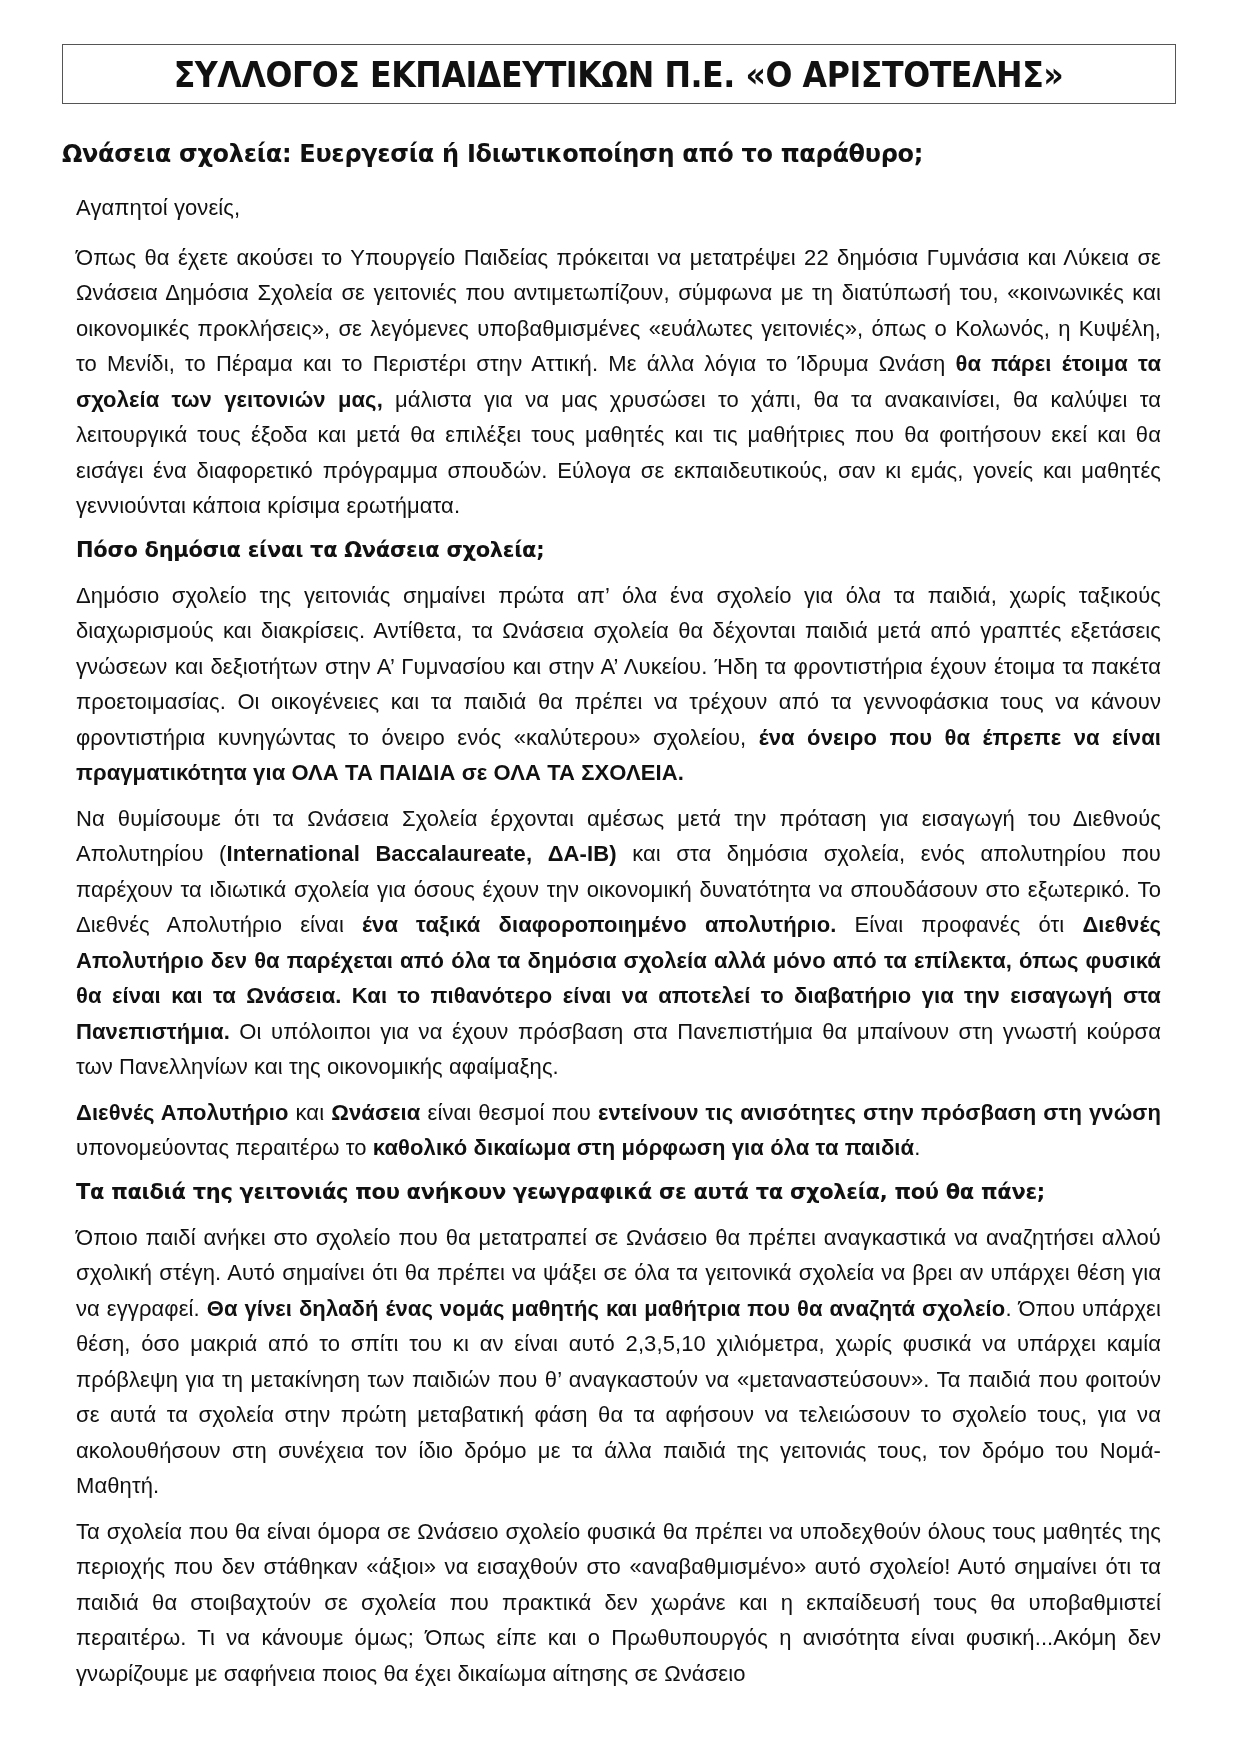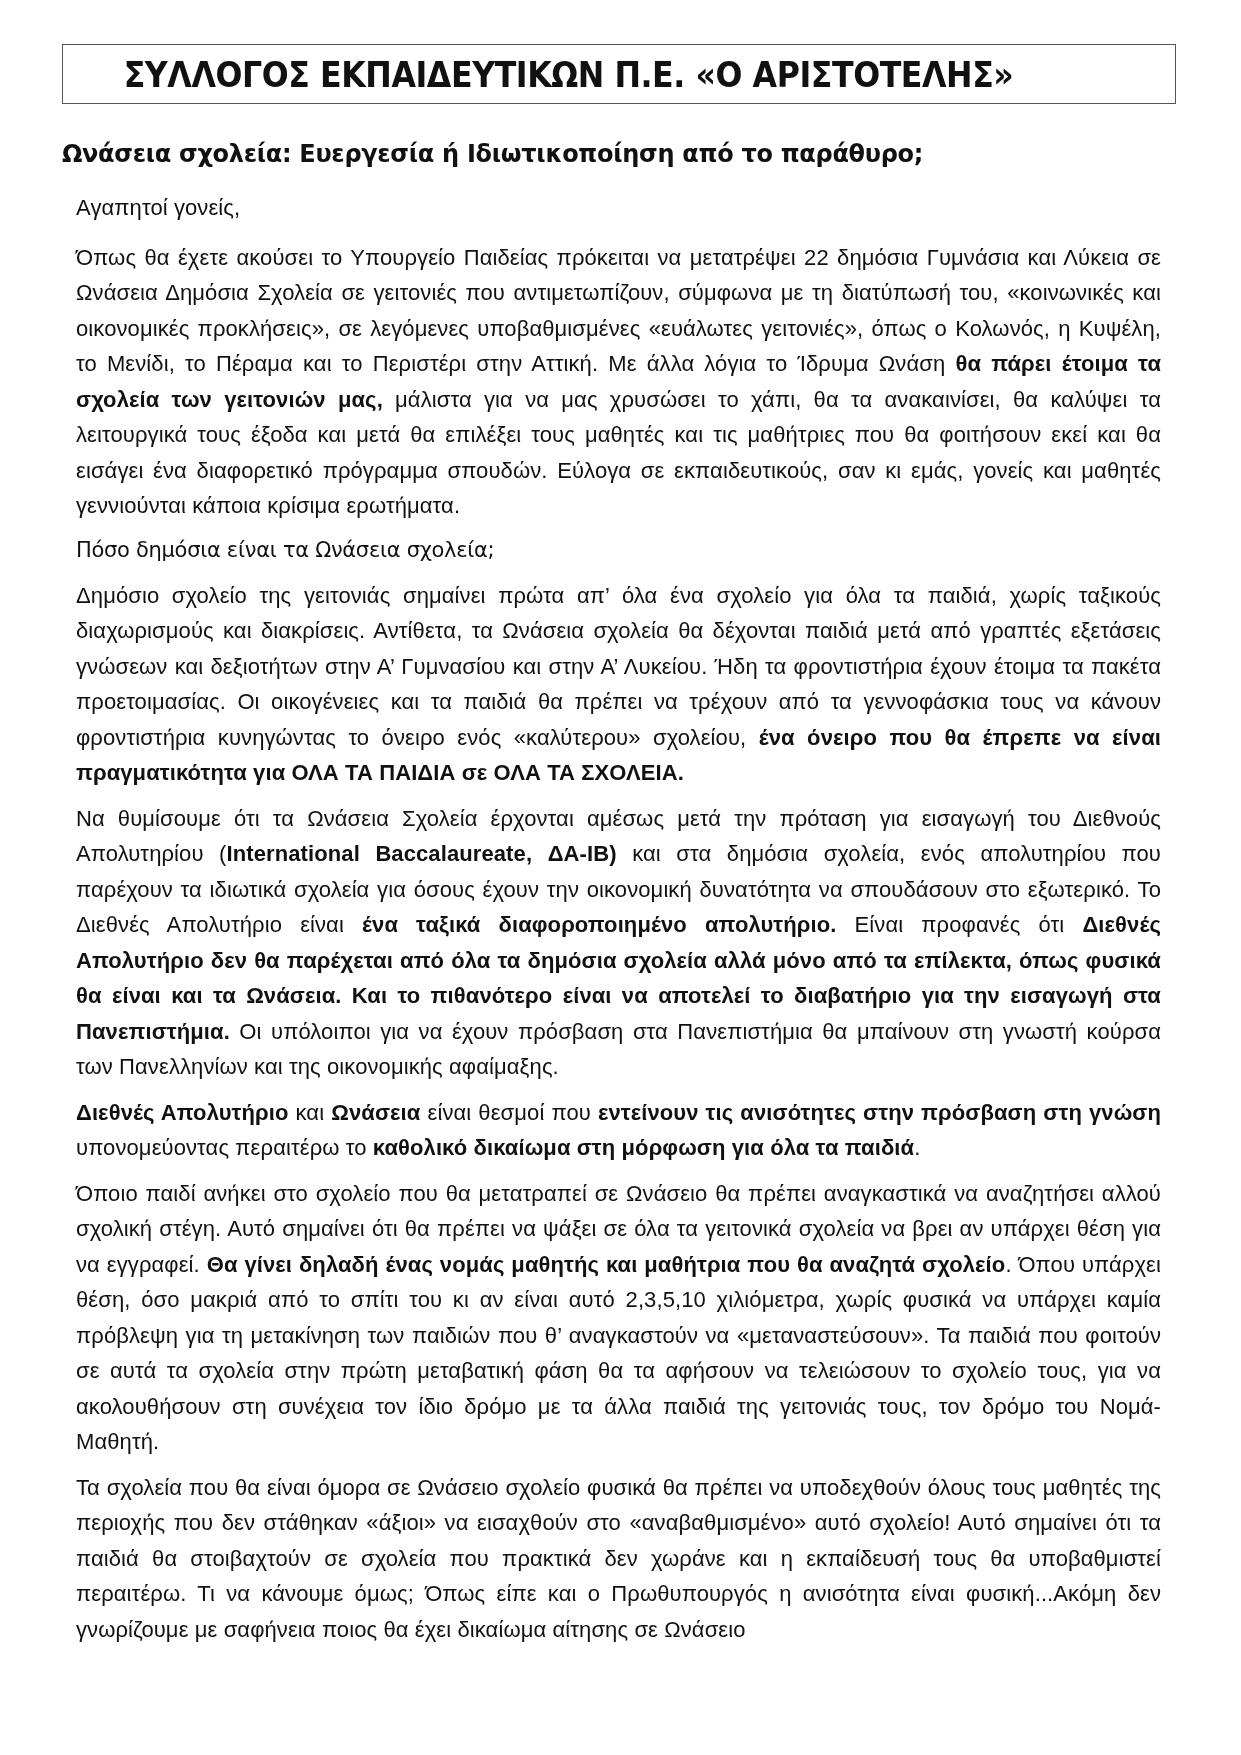--- a/index.html
+++ b/index.html
@@ -5,37 +5,37 @@
   html, body { margin: 0; padding: 0; background: #ffffff; }
   body {
     width: 1241px; height: 1755px; overflow: hidden; position: relative;
     font-family: "Liberation Sans", "DejaVu Sans", sans-serif;
     color: #111111;
   }
   .page { position: absolute; left: 0; top: 0; width: 1241px; height: 1755px; }
   .header-box {
     position: absolute; left: 62px; top: 44px; width: 1114px; height: 60px;
     border: 1.5px solid #555555; box-sizing: border-box;
-    display: flex; align-items: center; 
+    display: flex; align-items: center; justify-content: center;
   }
   .header-title {
     font-family: "DejaVu Sans", sans-serif; font-weight: bold;
     font-size: 36px; letter-spacing: -0.5px; transform: scaleX(0.88); white-space: nowrap;
   }
   .doc-title {
     position: absolute; left: 0; top: 140px; width: 985px; text-align: center;
     font-family: "DejaVu Sans", sans-serif; font-weight: bold; font-size: 24px; letter-spacing: -0.3px;
   }
   .content { position: absolute; left: 76px; top: 190px; width: 1085px; }
   p {
     margin: 0 0 10px 0; font-size: 22px; line-height: 35.5px; text-align: justify;
     letter-spacing: 0.1px;
   }
   h2 {
-    margin: 2px 0 12px 0; font-family: "DejaVu Sans", sans-serif; font-weight: normal;
+    margin: 2px 0 12px 0; font-family: "DejaVu Sans", sans-serif; font-weight: bold;
     font-size: 21px; line-height: 32px; letter-spacing: -0.3px;
   }
   b { font-weight: bold; }
   .salutation { margin-bottom: 14px; }
 </style>
 </head>
 <body>
 
 <div class="page">
 
@@ -52,20 +52,21 @@
     <p><span>Όπως θα έχετε ακούσει το Υπουργείο Παιδείας πρόκειται να μετατρέψει 22 δημόσια Γυμνάσια και Λύκεια σε Ωνάσεια Δημόσια Σχολεία σε γειτονιές που αντιμετωπίζουν, σύμφωνα με τη διατύπωσή του, «κοινωνικές και οικονομικές προκλήσεις», σε λεγόμενες υποβαθμισμένες «ευάλωτες γειτονιές», όπως ο Κολωνός, η Κυψέλη, το  Μενίδι, το Πέραμα και το Περιστέρι στην Αττική. Με άλλα λόγια το Ίδρυμα Ωνάση </span><b>θα πάρει έτοιμα τα σχολεία των γειτονιών μας,</b><span> μάλιστα για να μας χρυσώσει το χάπι, θα τα ανακαινίσει, θα καλύψει τα λειτουργικά τους έξοδα και μετά θα επιλέξει τους μαθητές και τις μαθήτριες που θα φοιτήσουν εκεί και θα εισάγει ένα διαφορετικό πρόγραμμα σπουδών. Εύλογα σε εκπαιδευτικούς, σαν κι εμάς, γονείς και μαθητές γεννιούνται κάποια κρίσιμα ερωτήματα.</span></p>
 
     <h2>Πόσο δημόσια είναι τα Ωνάσεια σχολεία;</h2>
 
     <p><span>Δημόσιο σχολείο της γειτονιάς σημαίνει πρώτα απ’ όλα ένα σχολείο για όλα τα παιδιά, χωρίς ταξικούς διαχωρισμούς και διακρίσεις. Αντίθετα, τα Ωνάσεια σχολεία θα δέχονται παιδιά μετά από γραπτές εξετάσεις γνώσεων και δεξιοτήτων στην Α’ Γυμνασίου και στην Α’ Λυκείου. Ήδη τα φροντιστήρια έχουν έτοιμα τα πακέτα προετοιμασίας. Οι οικογένειες και τα παιδιά θα πρέπει να τρέχουν από τα γεννοφάσκια τους να κάνουν φροντιστήρια κυνηγώντας το όνειρο ενός «καλύτερου» σχολείου, </span><b>ένα όνειρο που θα έπρεπε να είναι πραγματικότητα για ΟΛΑ ΤΑ ΠΑΙΔΙΑ σε ΟΛΑ ΤΑ ΣΧΟΛΕΙΑ.</b></p>
 
     <p><span>Να θυμίσουμε ότι τα Ωνάσεια Σχολεία έρχονται αμέσως μετά την πρόταση για εισαγωγή του Διεθνούς Απολυτηρίου (</span><b>International Baccalaureate, ΔΑ-ΙΒ)</b><span> και στα δημόσια σχολεία, ενός απολυτηρίου που παρέχουν τα ιδιωτικά σχολεία για όσους έχουν την οικονομική δυνατότητα να σπουδάσουν στο εξωτερικό. Το Διεθνές Απολυτήριο είναι </span><b>ένα ταξικά διαφοροποιημένο απολυτήριο.</b><span> Είναι προφανές ότι </span><b>Διεθνές Απολυτήριο δεν θα παρέχεται από όλα τα δημόσια σχολεία αλλά μόνο από τα επίλεκτα, όπως φυσικά θα είναι και τα Ωνάσεια. Και το πιθανότερο είναι να αποτελεί το διαβατήριο για την εισαγωγή στα Πανεπιστήμια.</b><span> Οι υπόλοιποι για να έχουν πρόσβαση στα Πανεπιστήμια θα μπαίνουν στη γνωστή κούρσα των Πανελληνίων και της οικονομικής αφαίμαξης.</span></p>
 
     <p><b>Διεθνές Απολυτήριο</b><span> και </span><b>Ωνάσεια</b><span> είναι θεσμοί που </span><b>εντείνουν τις ανισότητες στην πρόσβαση στη γνώση</b><span> υπονομεύοντας περαιτέρω το </span><b>καθολικό δικαίωμα στη μόρφωση για όλα τα παιδιά</b><span>.</span></p>
 
+    <h2>Τα παιδιά της γειτονιάς που ανήκουν γεωγραφικά σε αυτά τα σχολεία, πού θα πάνε;</h2>
 
     <p><span>Όποιο παιδί ανήκει στο σχολείο που θα μετατραπεί σε Ωνάσειο θα πρέπει αναγκαστικά να αναζητήσει αλλού σχολική στέγη. Αυτό σημαίνει ότι θα πρέπει να ψάξει σε όλα τα γειτονικά σχολεία να βρει αν υπάρχει θέση για να εγγραφεί. </span><b>Θα γίνει δηλαδή ένας νομάς μαθητής και μαθήτρια που θα αναζητά σχολείο</b><span>. Όπου υπάρχει θέση, όσο μακριά από το σπίτι του κι αν είναι αυτό 2,3,5,10 χιλιόμετρα, χωρίς φυσικά να υπάρχει καμία πρόβλεψη για τη μετακίνηση των παιδιών που θ’ αναγκαστούν να «μεταναστεύσουν». Τα παιδιά που φοιτούν σε αυτά τα σχολεία στην πρώτη μεταβατική φάση θα τα αφήσουν να τελειώσουν το σχολείο τους, για να ακολουθήσουν στη συνέχεια τον ίδιο δρόμο με τα άλλα παιδιά της γειτονιάς τους, τον δρόμο του Νομά-Μαθητή.</span></p>
 
 
     <p>Τα σχολεία που θα είναι όμορα σε Ωνάσειο σχολείο φυσικά θα πρέπει να υποδεχθούν όλους τους μαθητές της περιοχής που δεν στάθηκαν «άξιοι» να εισαχθούν στο «αναβαθμισμένο» αυτό σχολείο! Αυτό σημαίνει ότι τα παιδιά θα στοιβαχτούν σε σχολεία που πρακτικά δεν χωράνε και η εκπαίδευσή τους θα υποβαθμιστεί περαιτέρω. Τι να κάνουμε όμως; Όπως είπε και ο Πρωθυπουργός η ανισότητα είναι φυσική...Ακόμη δεν γνωρίζουμε με σαφήνεια ποιος θα έχει δικαίωμα αίτησης σε Ωνάσειο</p>
 
   </div>
 </div>
 
 </body></html>

